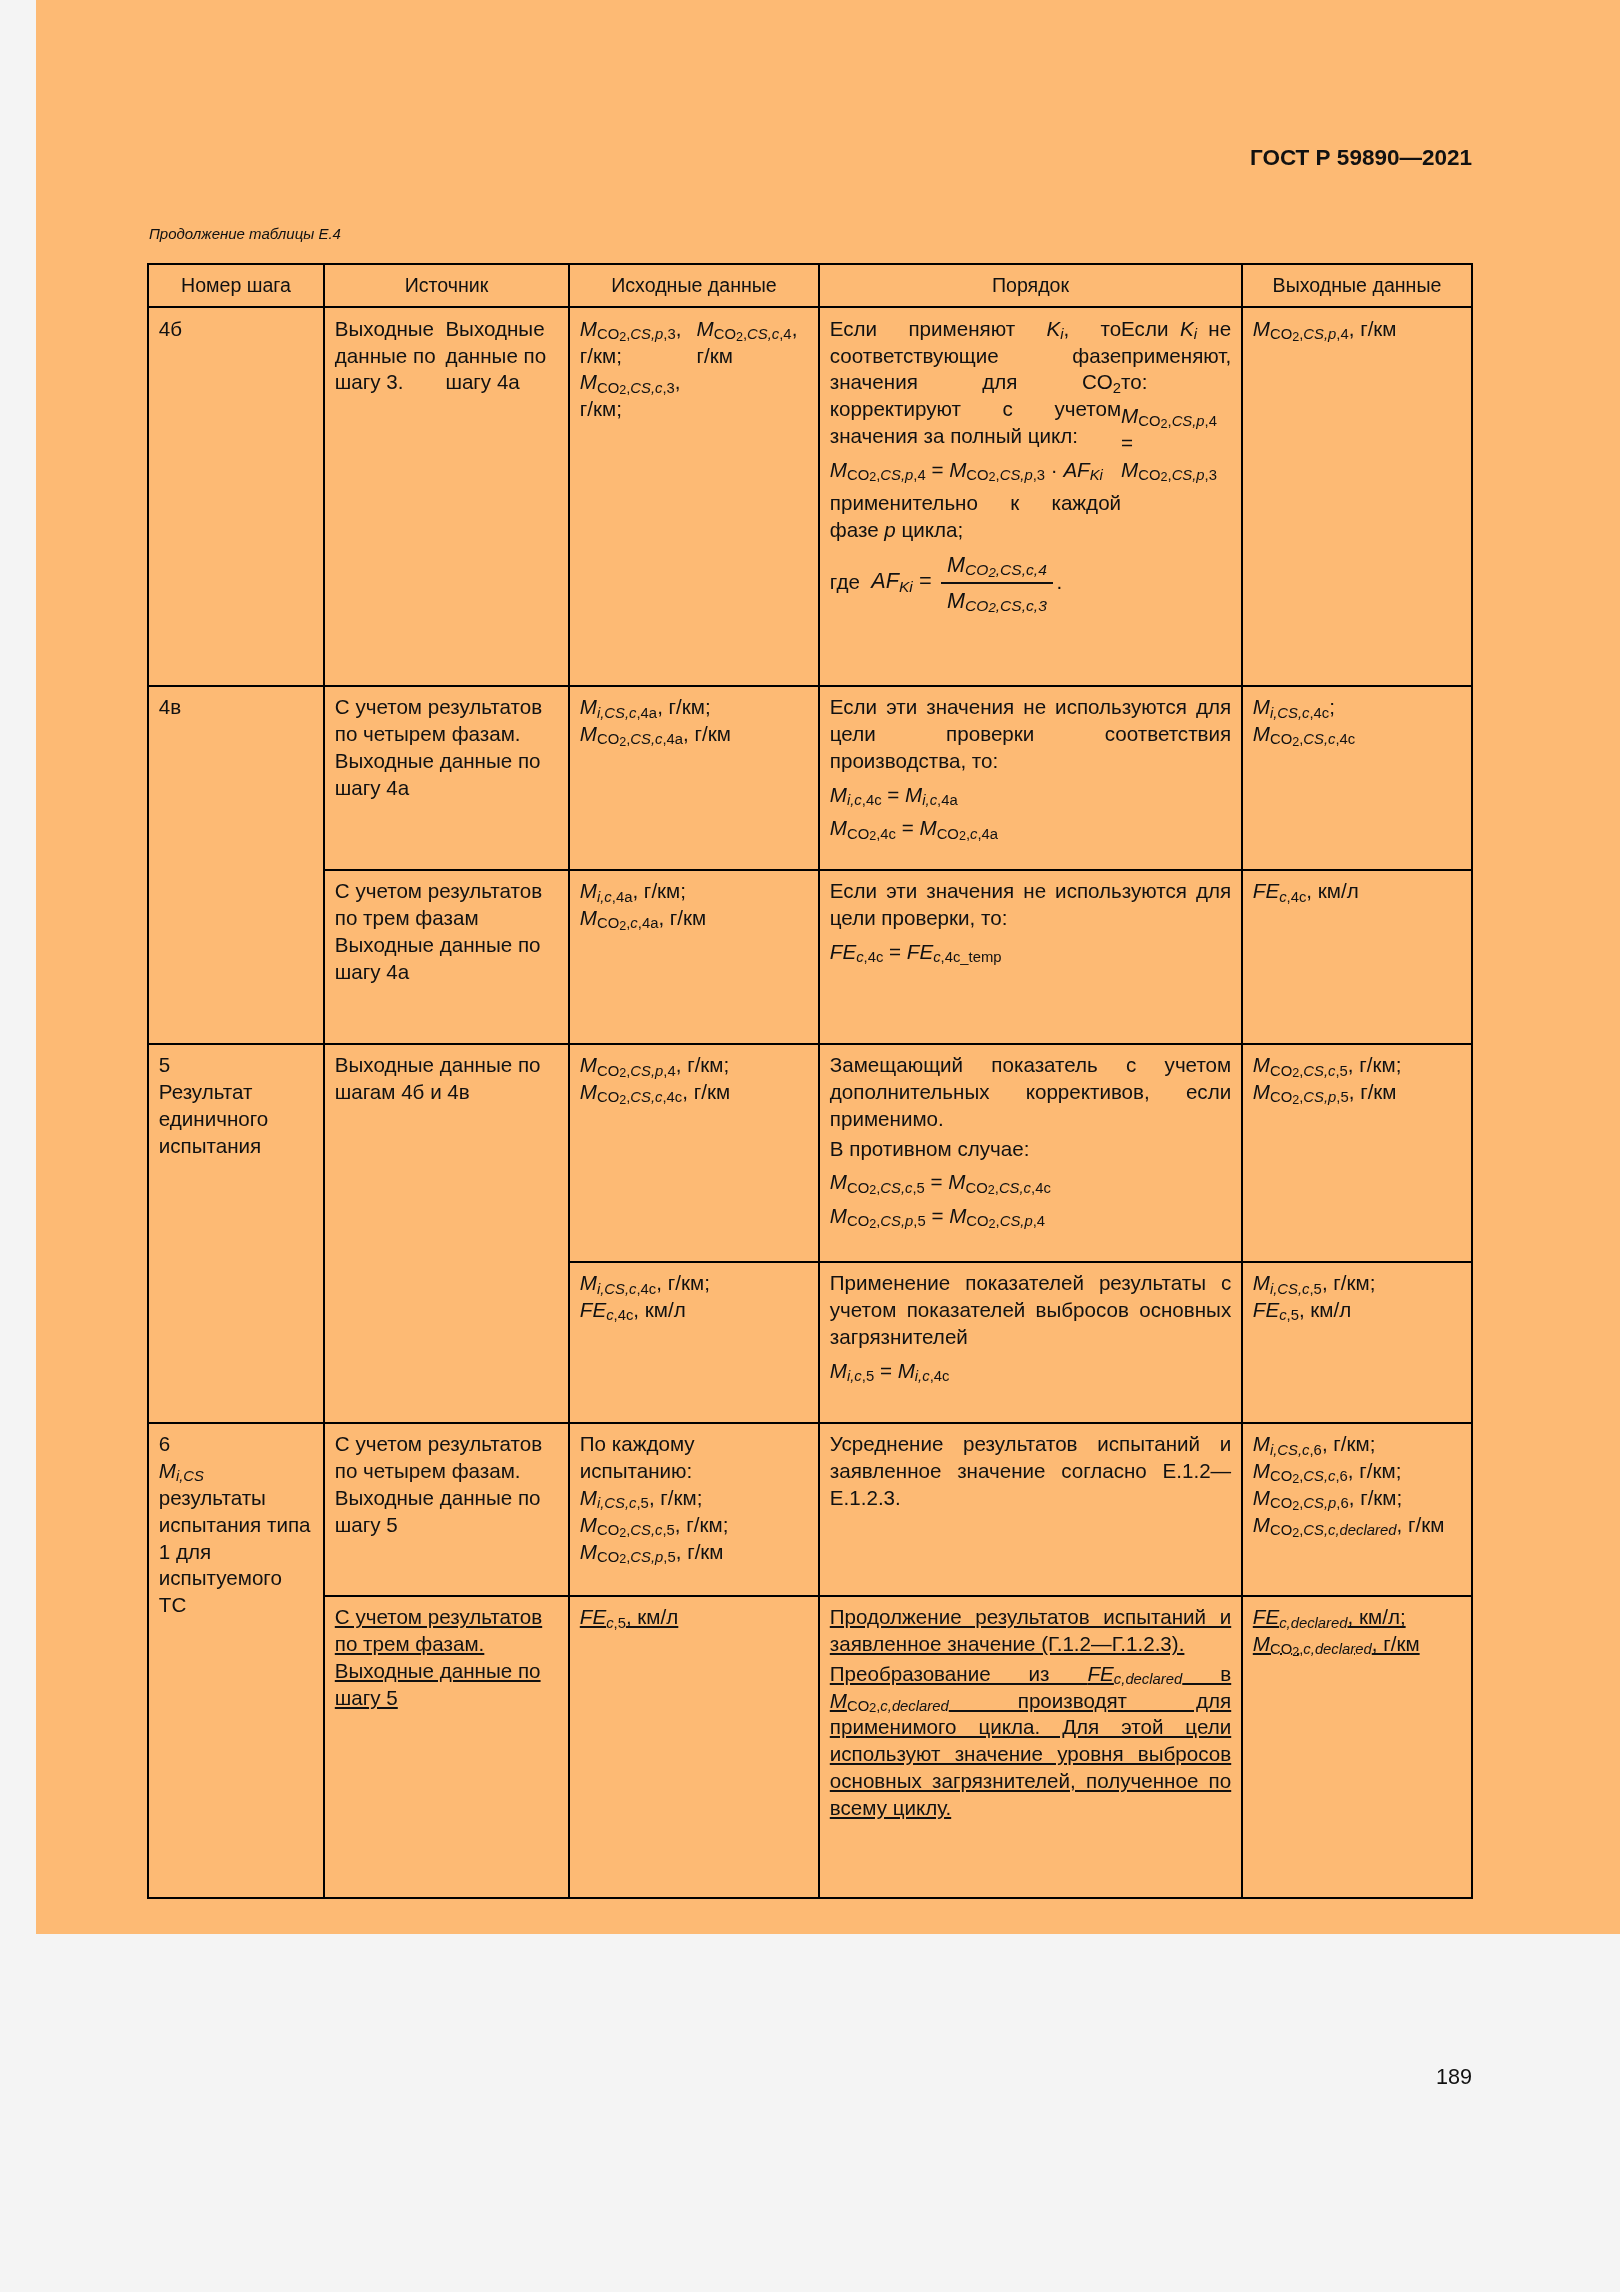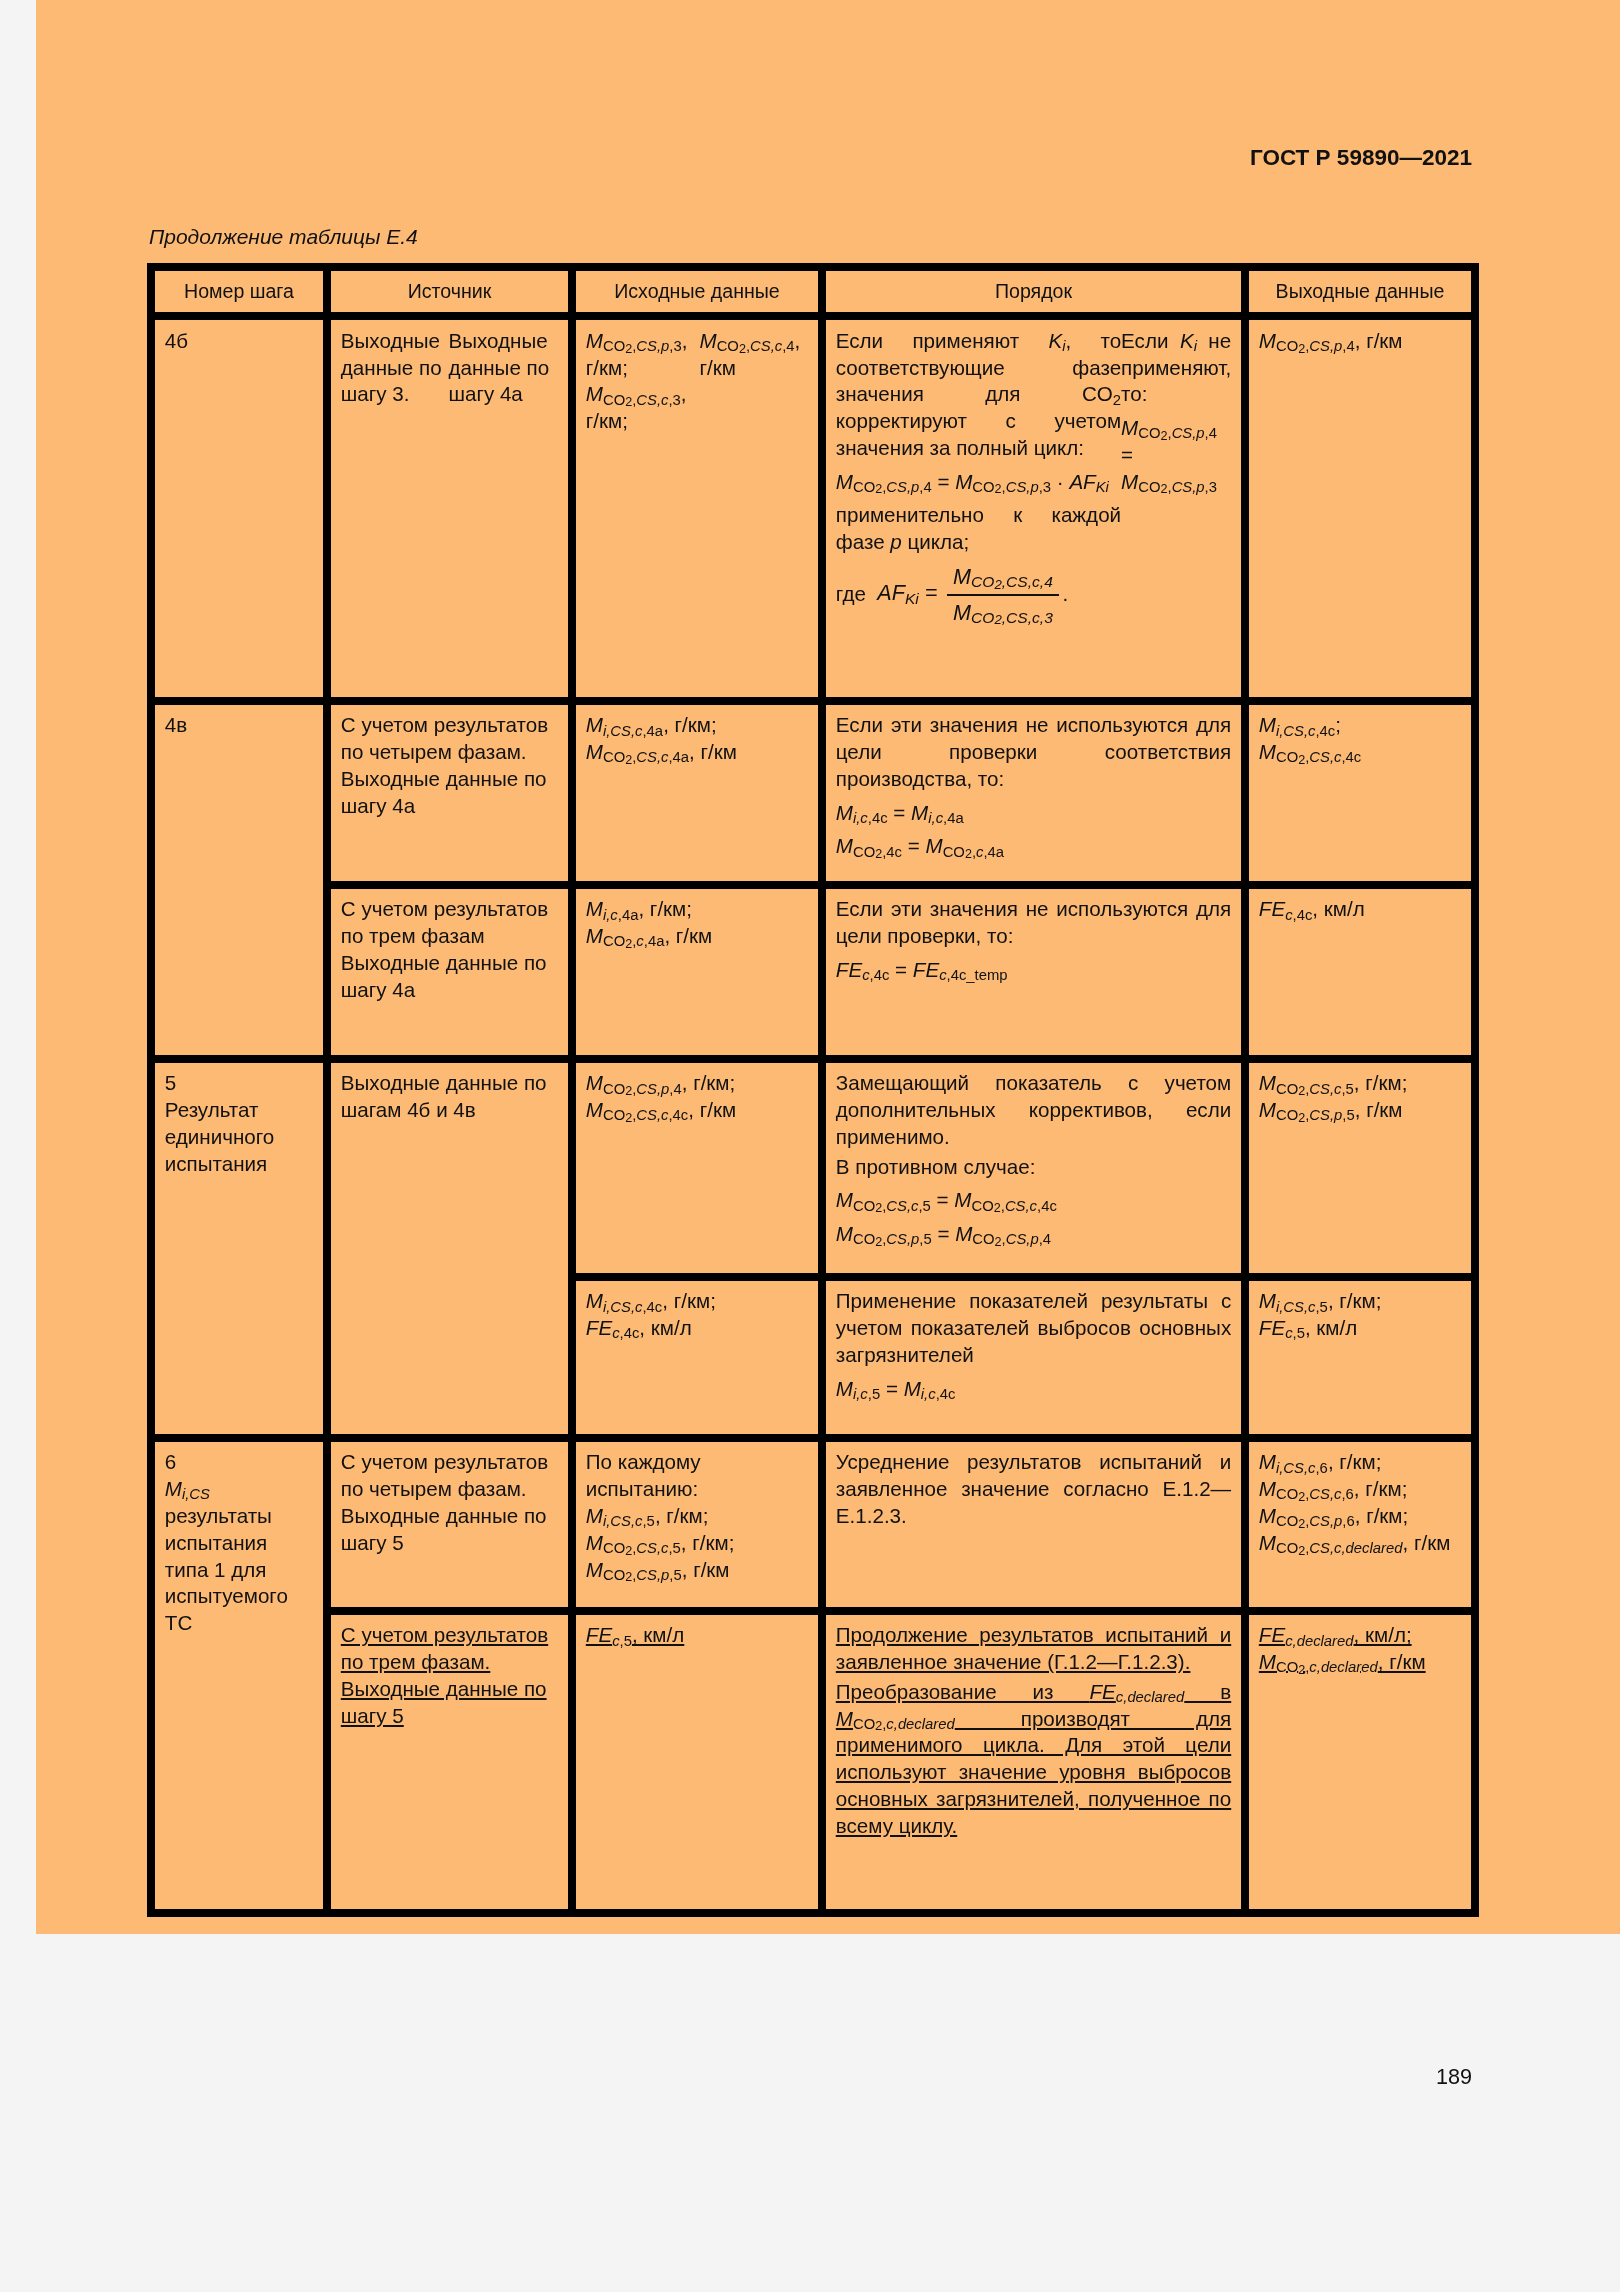--- a/index.html
+++ b/index.html
@@ -15,28 +15,28 @@
     width: 1620px; height: 1934px;
     background: #fdba74;
     margin-left: 36px;
   }
   .doc-header {
     position: absolute; top: 145px; left: 111px; width: 1325px;
     text-align: right; font-weight: bold; font-size: 22.5px;
   }
   .caption {
     position: absolute; top: 225px; left: 113px;
-    font-style: italic; font-size: 21px;
+    font-style: italic; font-size: 15px;
   }
   table.main {
     position: absolute; top: 263px; left: 111px; width: 1325px;
     border-collapse: collapse; table-layout: fixed;
     font-size: 20.6px; line-height: 1.3;
   }
-  th, td { border: 8px solid #000000; vertical-align: top; padding: 7.8px 9.8px; }
+  th, td { border: 2px solid #000000; vertical-align: top; padding: 7.8px 9.8px; }
   th { text-align: center; vertical-align: middle; font-weight: normal; font-size: 19.6px; padding: 7.8px 3.9px; }
   td.c-proc { text-align: justify; }
   td p { margin: 0 0 2.9px 0; }
   .eq { text-align: left; margin: 6.9px 0; }
   sub {
     font-size: 0.72em; line-height: 0;
     position: relative; bottom: -0.22em; vertical-align: baseline;
   }
   sub sub { font-size: 0.85em; bottom: -0.12em; }
   .vsplit { display: flex; flex-direction: row; justify-content: space-between; }

